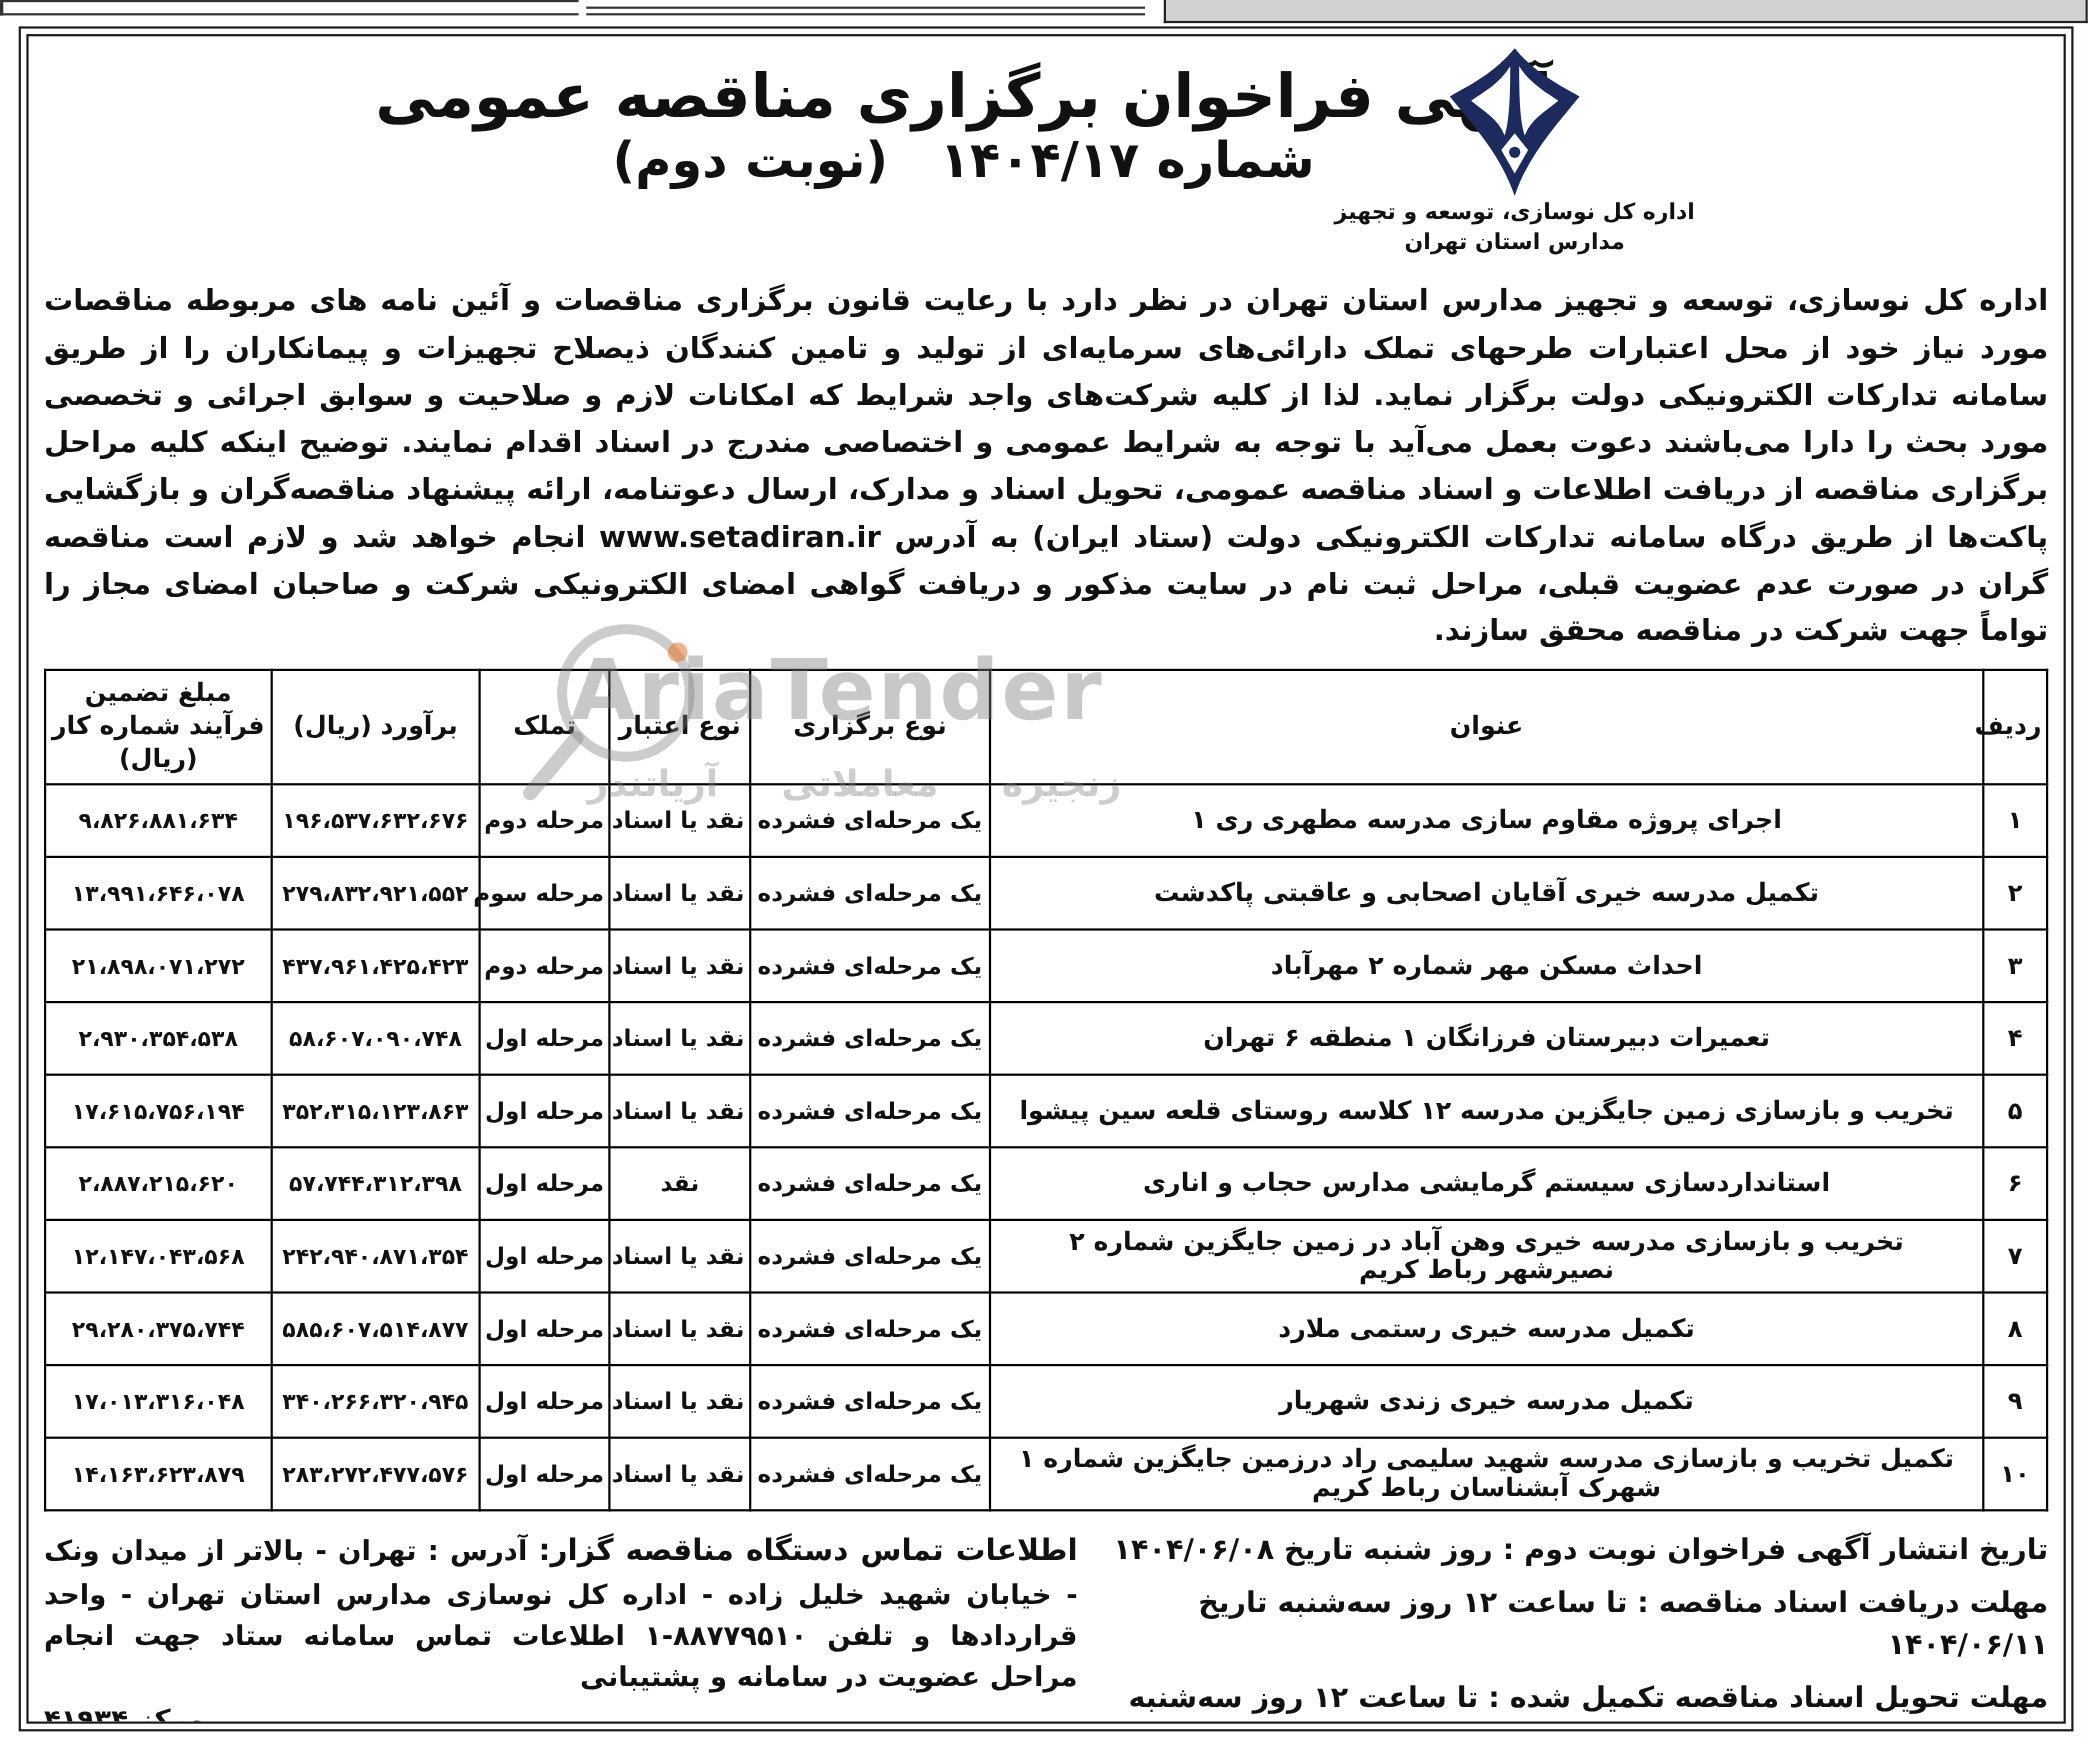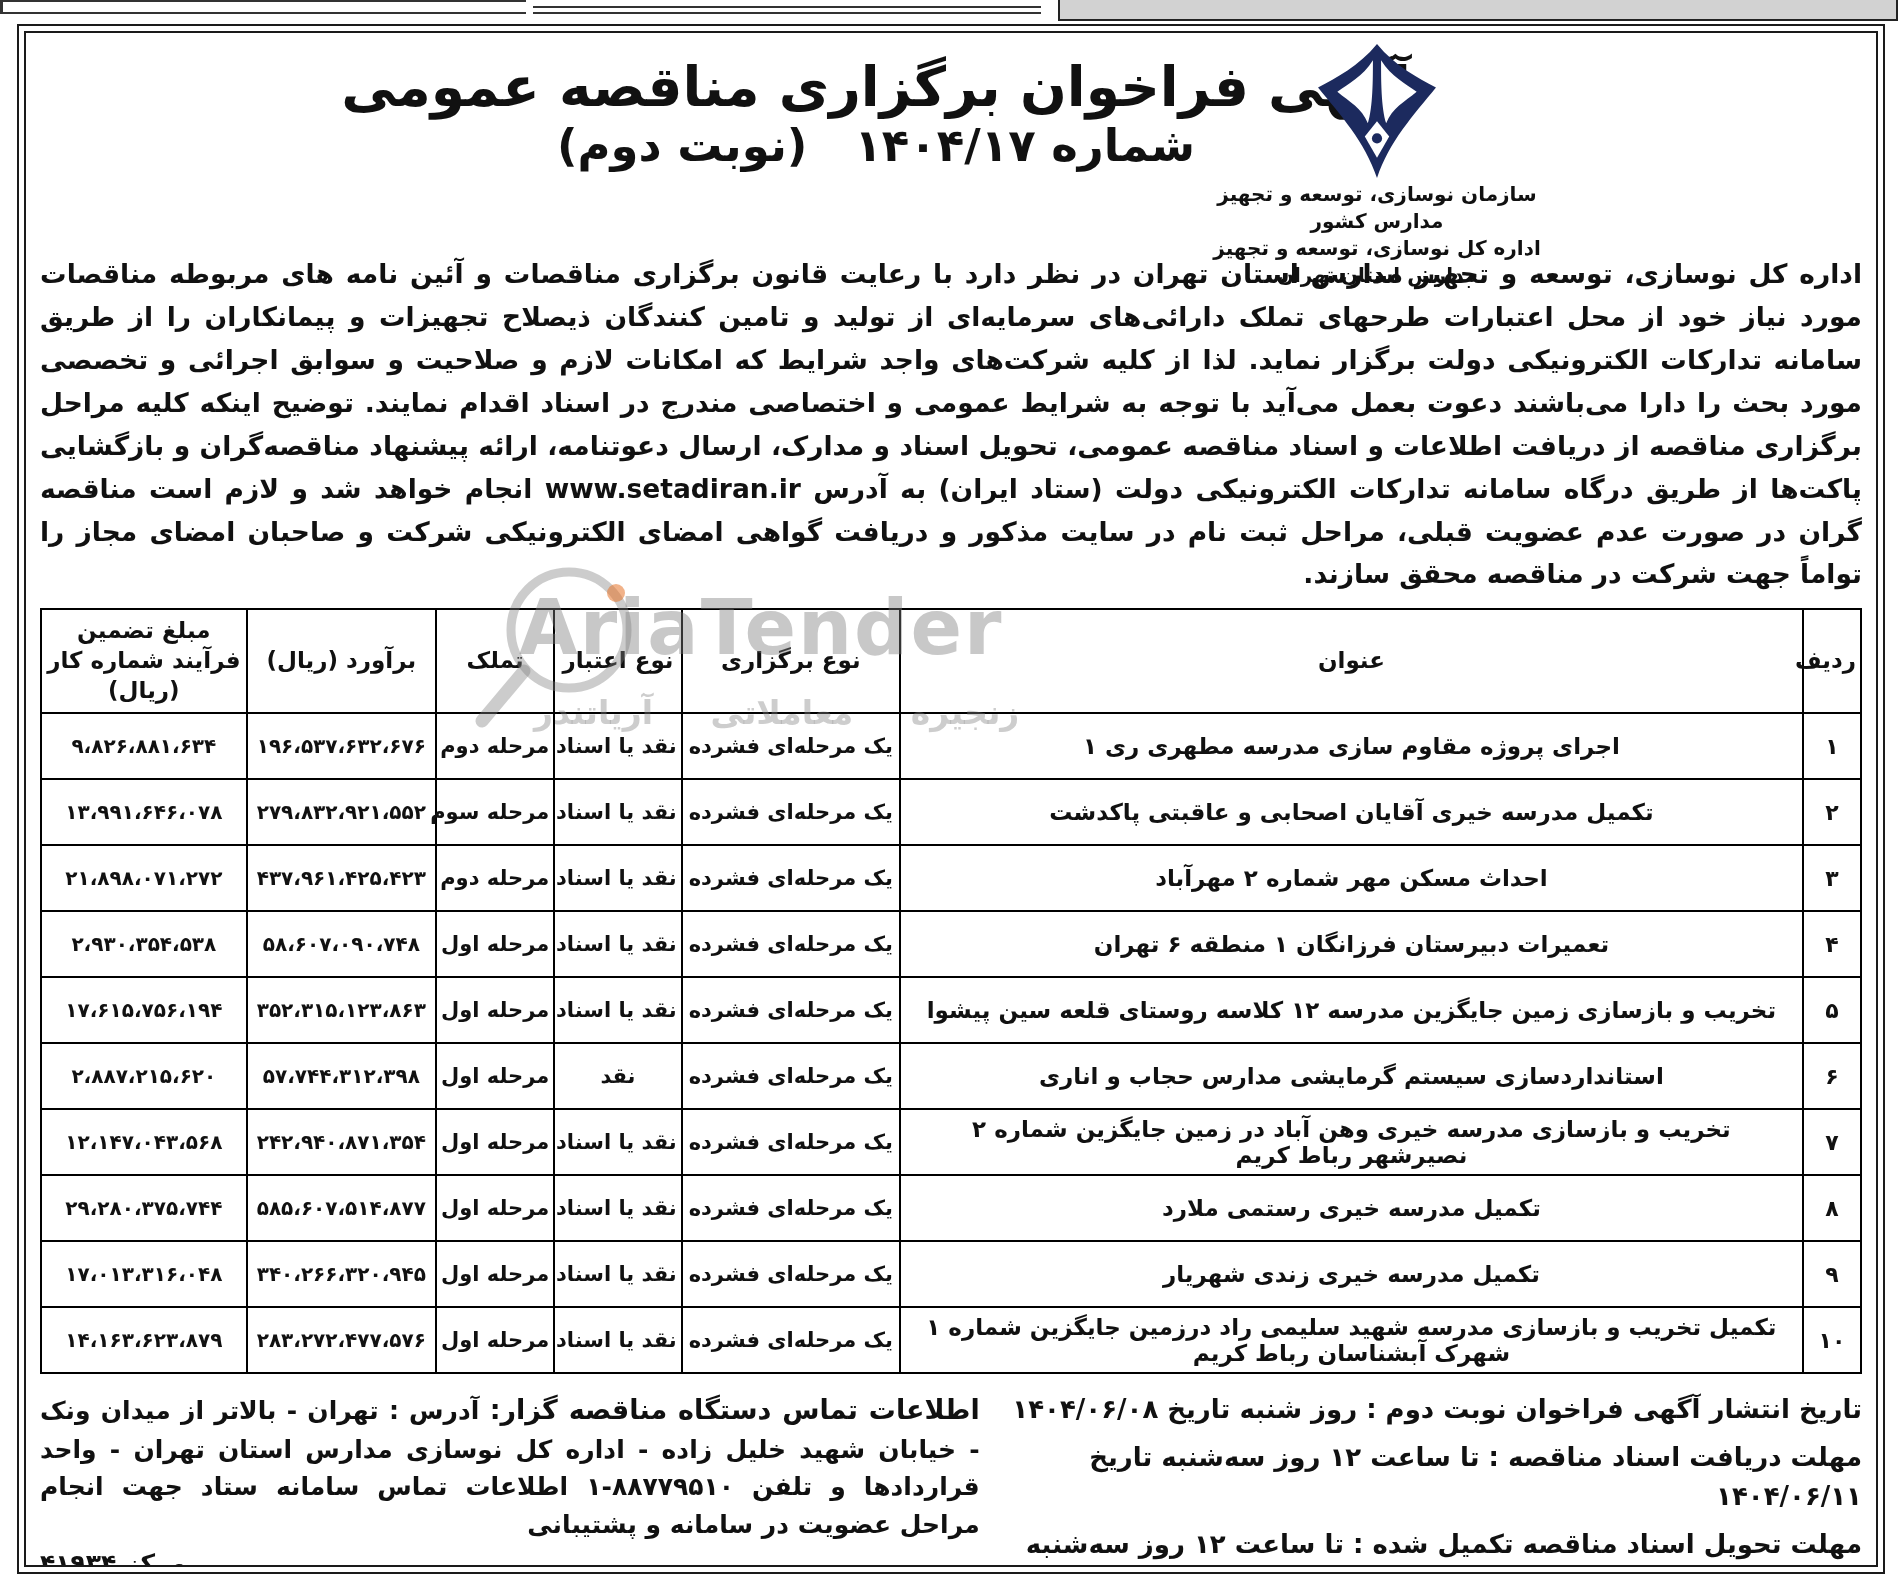--- a/index.html
+++ b/index.html
@@ -86,21 +86,20 @@
         <div class="t2">شماره ۱۴۰۴/۱۷&nbsp;&nbsp;&nbsp;(نوبت دوم)</div>
       </div>
       <div class="brand">
         <svg class="logo" width="122" height="136" viewBox="0 0 120 132" aria-hidden="true">
           <path d="M60 0 C 78 22 100 33 118 43 C 96 70 72 96 60 132 C 48 96 24 70 2 43 C 20 33 42 22 60 0 Z" fill="#1c2a5e"></path>
           <path d="M56 16 C 46 32 32 39 21 47 C 33 57 45 63 51 78 C 56 63 56 34 56 16 Z" fill="#ffffff"></path>
           <path d="M64 16 C 74 32 88 39 99 47 C 87 57 75 63 69 78 C 64 63 64 34 64 16 Z" fill="#ffffff"></path>
           <path d="M60 76 L72 91 L60 112 L48 91 Z" fill="#ffffff"></path>
           <circle cx="60" cy="93" r="5" fill="#1c2a5e"></circle>
         </svg>
-        <div class="org1">سازمان نوسازی، توسعه و تجهیز مدارس کشور</div>
         <div class="org2">اداره کل نوسازی، توسعه و تجهیز مدارس استان تهران</div>
       </div>
     </header>
 
     <p class="intro"><span class="lead">اداره کل نوسازی، توسعه و تجهیز مدارس استان تهران</span><span> در نظر دارد با رعایت قانون برگزاری مناقصات و آئین نامه های مربوطه مناقصات مورد نیاز خود از محل اعتبارات طرحهای تملک دارائی‌های سرمایه‌ای از تولید و تامین کنندگان ذیصلاح تجهیزات و پیمانکاران را از طریق سامانه تدارکات الکترونیکی دولت برگزار نماید. لذا از کلیه شرکت‌های واجد شرایط که امکانات لازم و صلاحیت و سوابق اجرائی و تخصصی مورد بحث را دارا می‌باشند دعوت بعمل می‌آید با توجه به شرایط عمومی و اختصاصی مندرج در اسناد اقدام نمایند. توضیح اینکه کلیه مراحل برگزاری مناقصه از دریافت اطلاعات و اسناد مناقصه عمومی، تحویل اسناد و مدارک، ارسال دعوتنامه، ارائه پیشنهاد مناقصه‌گران و بازگشایی پاکت‌ها از طریق درگاه سامانه تدارکات الکترونیکی دولت (ستاد ایران) به آدرس www.setadiran.ir انجام خواهد شد و لازم است مناقصه گران در صورت عدم عضویت قبلی، مراحل ثبت نام در سایت مذکور و دریافت گواهی امضای الکترونیکی شرکت و صاحبان امضای مجاز را تواماً جهت شرکت در مناقصه محقق سازند.</span></p>
 
     <table>
       <colgroup>
         <col style="width:3.2%">
           <col style="width:49.6%">

